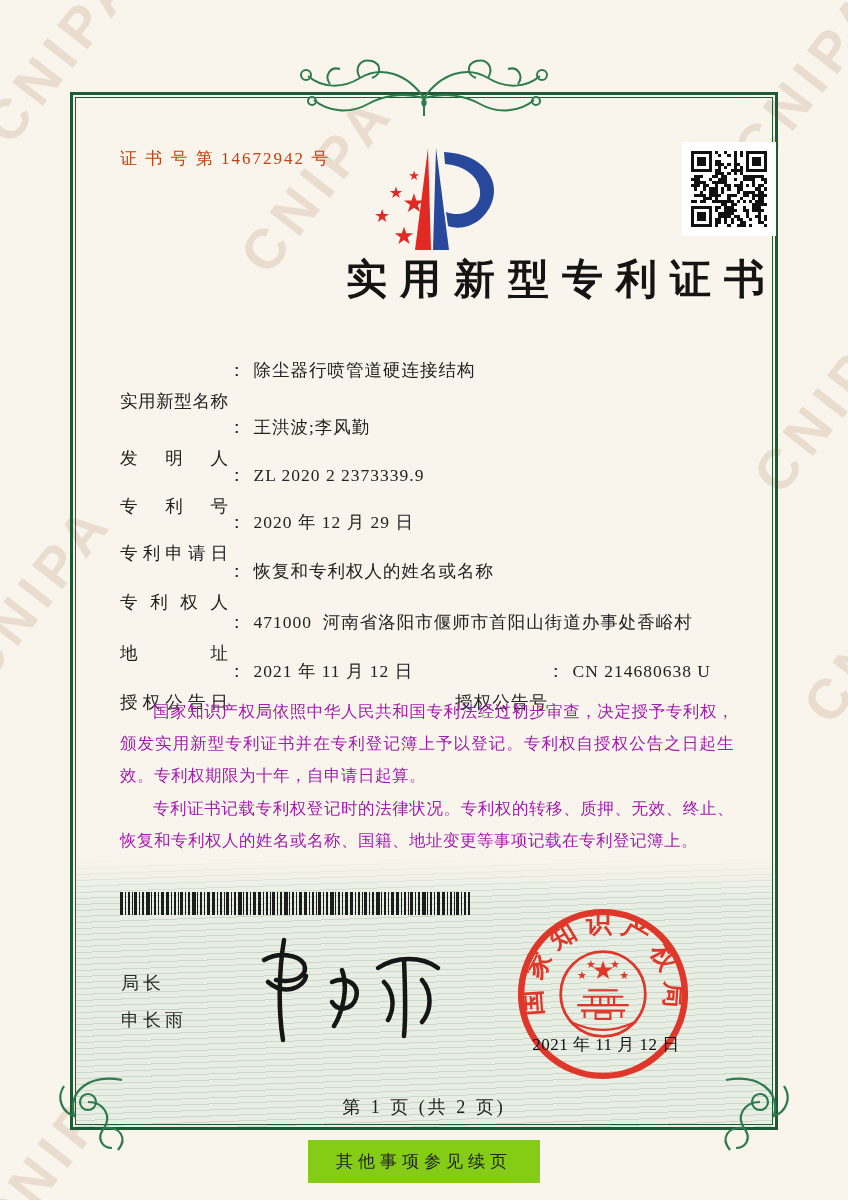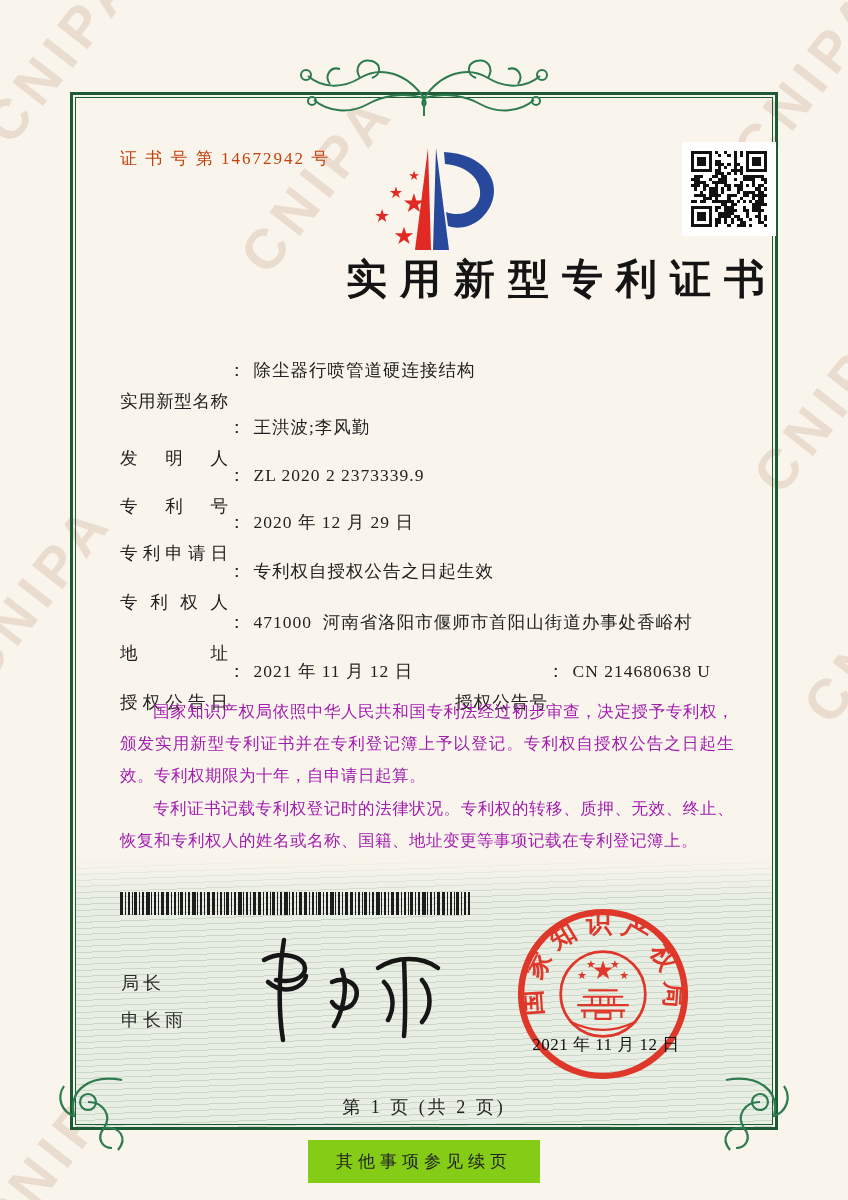--- a/index.html
+++ b/index.html
@@ -421,21 +421,21 @@
 <div class="field-row" style="top:415px;">
   <span class="flabel">发明人</span><span class="colon">：</span><span class="fvalue">王洪波;李风勤</span>
 </div>
 <div class="field-row" style="top:463px;">
   <span class="flabel">专利号</span><span class="colon">：</span><span class="fvalue">ZL 2020 2 2373339.9</span>
 </div>
 <div class="field-row" style="top:510px;">
   <span class="flabel">专利申请日</span><span class="colon">：</span><span class="fvalue">2020 年 12 月 29 日</span>
 </div>
 <div class="field-row" style="top:559px;">
-  <span class="flabel">专利权人</span><span class="colon">：</span><span class="fvalue">专利权自授权公告之日起生效</span>
+  <span class="flabel">专利权人</span><span class="colon">：</span><span class="fvalue">恢复和专利权人的姓名或名称</span>
 </div>
 <div class="field-row" style="top:610px;">
   <span class="flabel">地址</span><span class="colon">：</span><span class="fvalue">471000  河南省洛阳市偃师市首阳山街道办事处香峪村</span>
 </div>
 <div class="field-row" style="top:659px; width:614px;">
   <span class="flabel">授权公告日</span><span class="colon">：</span><span class="fvalue">2021 年 11 月 12 日</span>
   <span class="grant2">
     <span class="flabel">授权公告号</span><span class="colon">：</span><span class="fvalue">CN 214680638 U</span>
   </span>
 </div>

